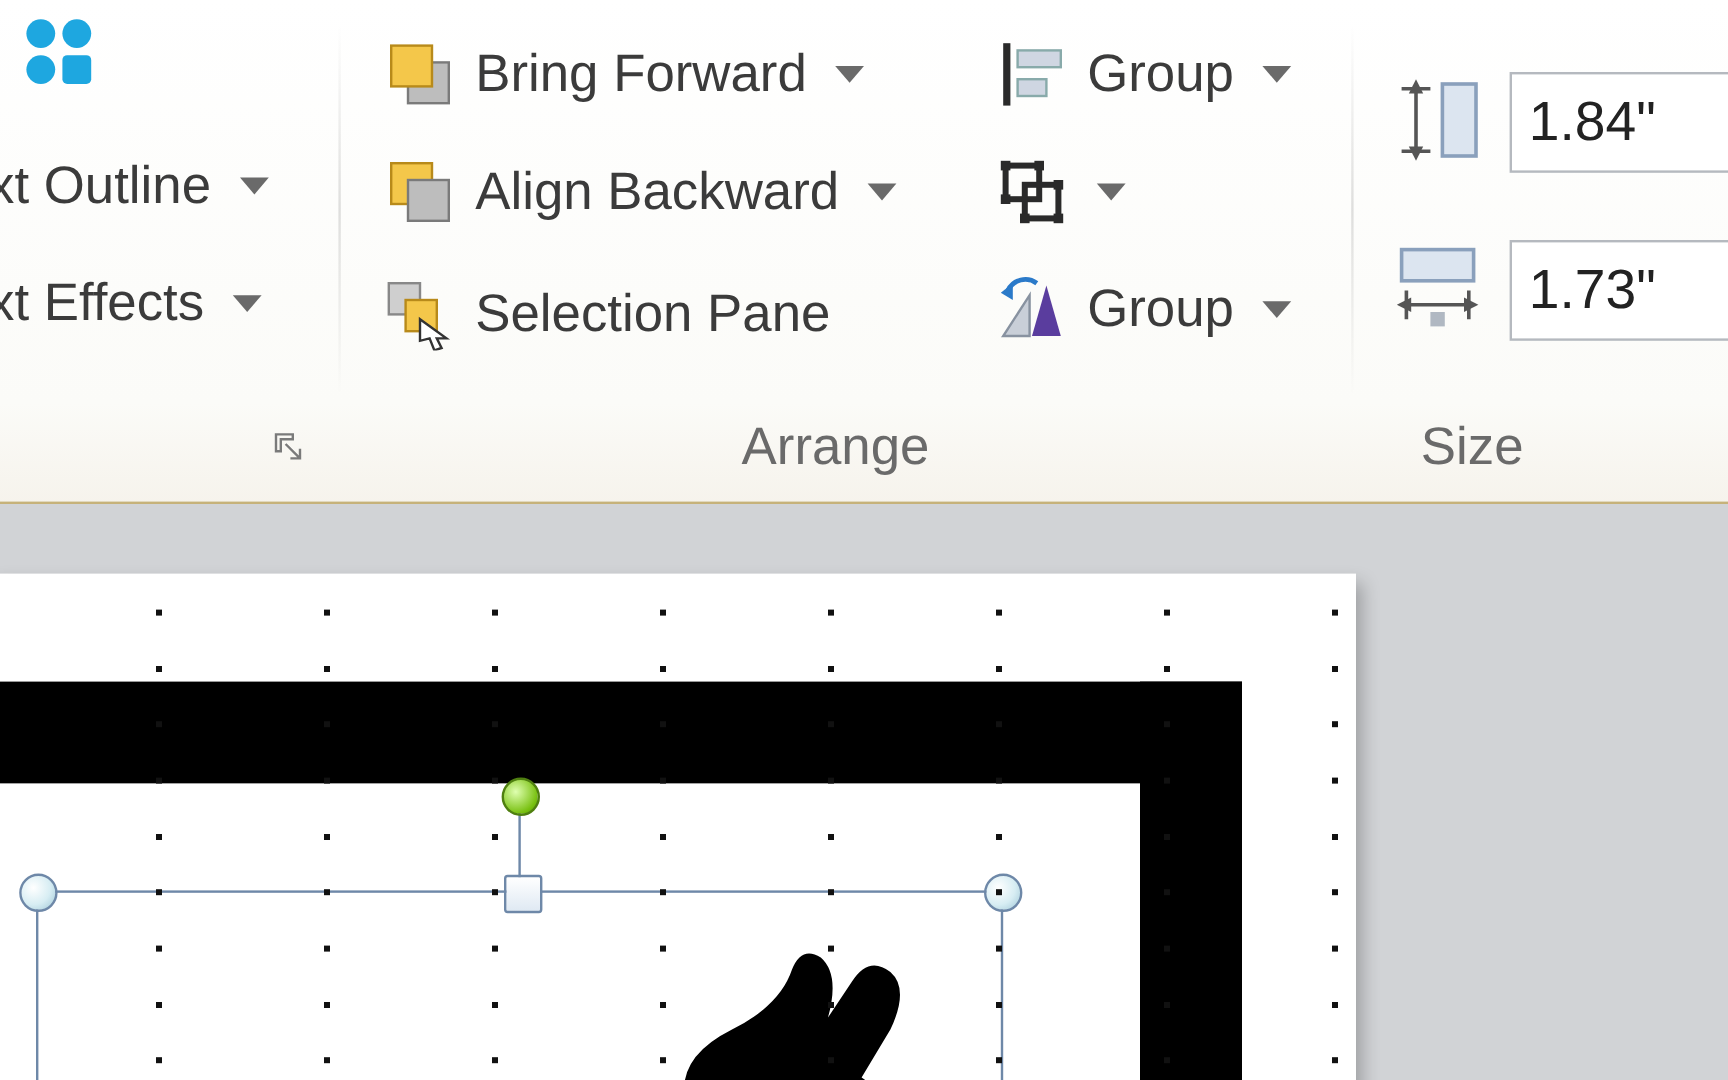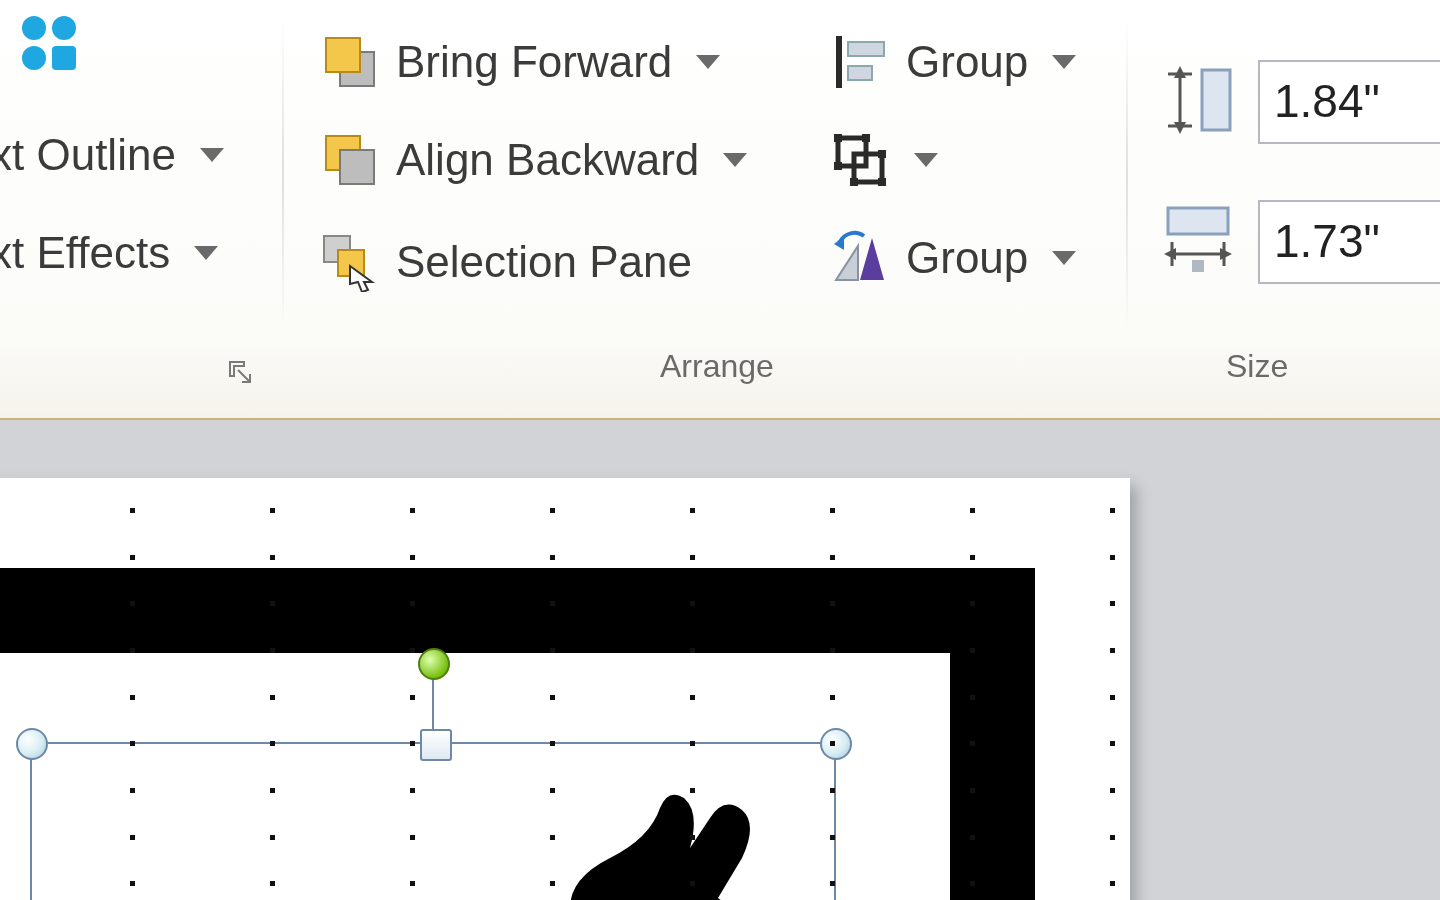--- a/index.html
+++ b/index.html
@@ -45,23 +45,22 @@
   }
   .dropdown-arrow {
     width: 0; height: 0;
     border-left: 12px solid transparent;
     border-right: 12px solid transparent;
     border-top: 14px solid #6a6a6a;
     margin-left: 8px;
   }
   .group-label {
     position: absolute;
-    font-size: 32px;
+    font-size: 44px;
     color: #6a6a6a;
-    margin-left: 42px;
   }
   .dialog-launcher {
     position: absolute;
     width: 28px;
     height: 28px;
   }
   .dialog-launcher svg { width: 28px; height: 28px; }
   .icon32 { width: 60px; height: 60px; display:inline-block; position:relative; }
   .size-input {
     position: absolute;

